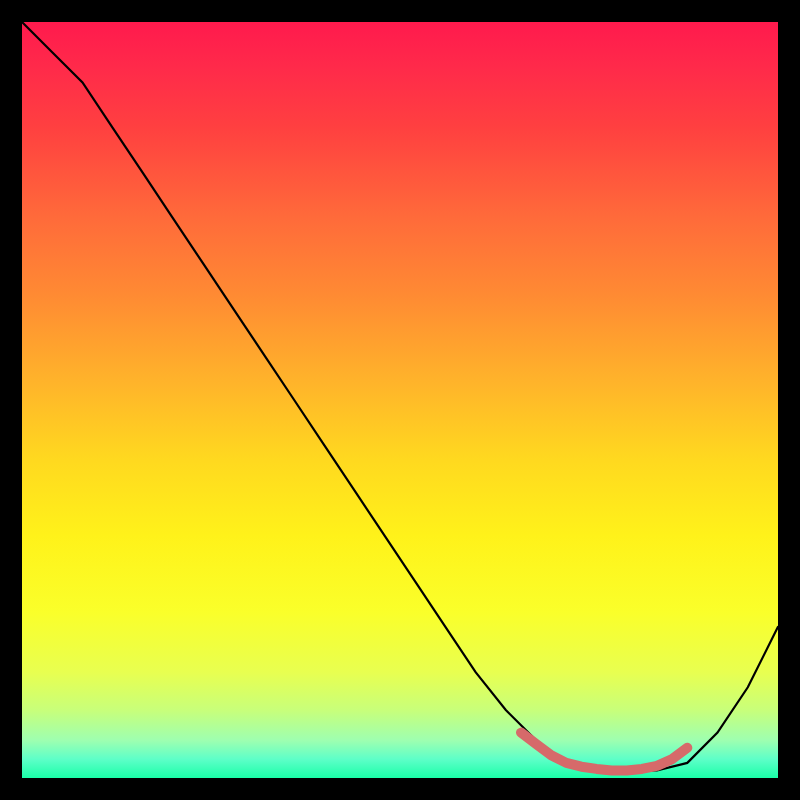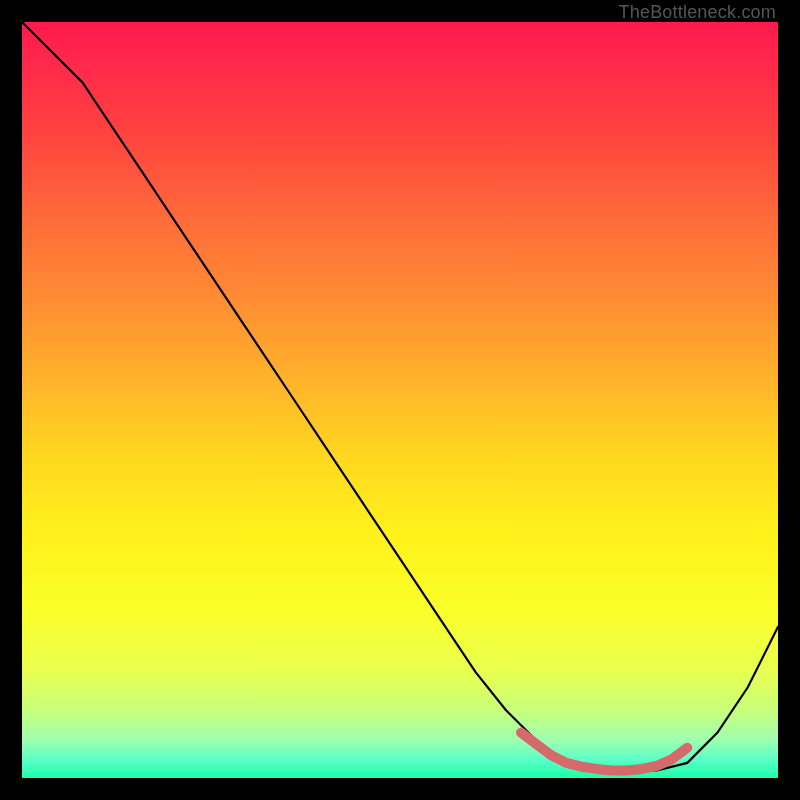--- a/index.html
+++ b/index.html
@@ -53,14 +53,13 @@
 </style>
 </head>
 <body>
 
 <div class="frame">
   <div class="plot-area"></div>
   <svg class="curve" viewBox="0 0 756 756">
     <path fill="none" stroke="#000" stroke-width="2.2" stroke-linecap="round" id="main-curve" d="M0.0 0.0 L30.2 30.2 L60.5 60.5 L90.7 105.8 L121.0 151.2 L151.2 196.6 L181.4 241.9 L211.7 287.3 L241.9 332.6 L272.2 378.0 L302.4 423.4 L332.6 468.7 L362.9 514.1 L393.1 559.4 L423.4 604.8 L453.6 650.2 L483.8 688.0 L514.1 718.2 L544.3 740.9 L574.6 748.4 L604.8 748.4 L635.0 748.4 L665.3 740.9 L695.5 710.6 L725.8 665.3 L756.0 604.8 "></path>
     <path fill="none" stroke="#d66a6a" stroke-width="10" stroke-linecap="round" stroke-linejoin="round" id="accent-curve" d="M499.0 710.6 L514.1 722.0 L529.2 733.3 L544.3 740.9 L559.4 744.7 L574.6 746.9 L589.7 748.4 L604.8 748.4 L619.9 746.9 L635.0 743.9 L650.2 737.1 L665.3 725.8 "></path>
   </svg>
-  <div class="watermark">TheBottleneck.com</div>
 </div>
 
 </body></html>

